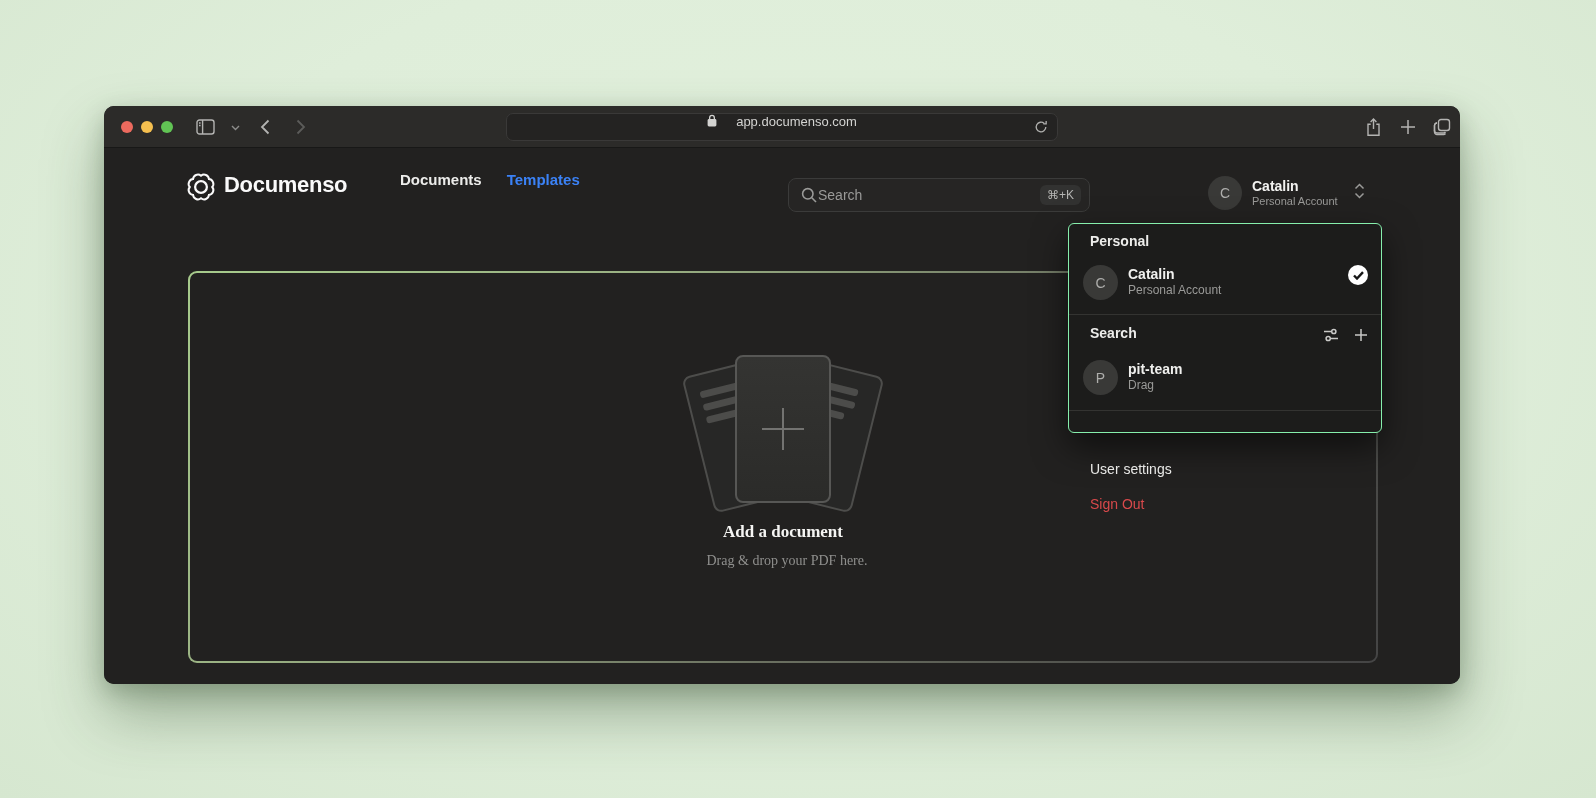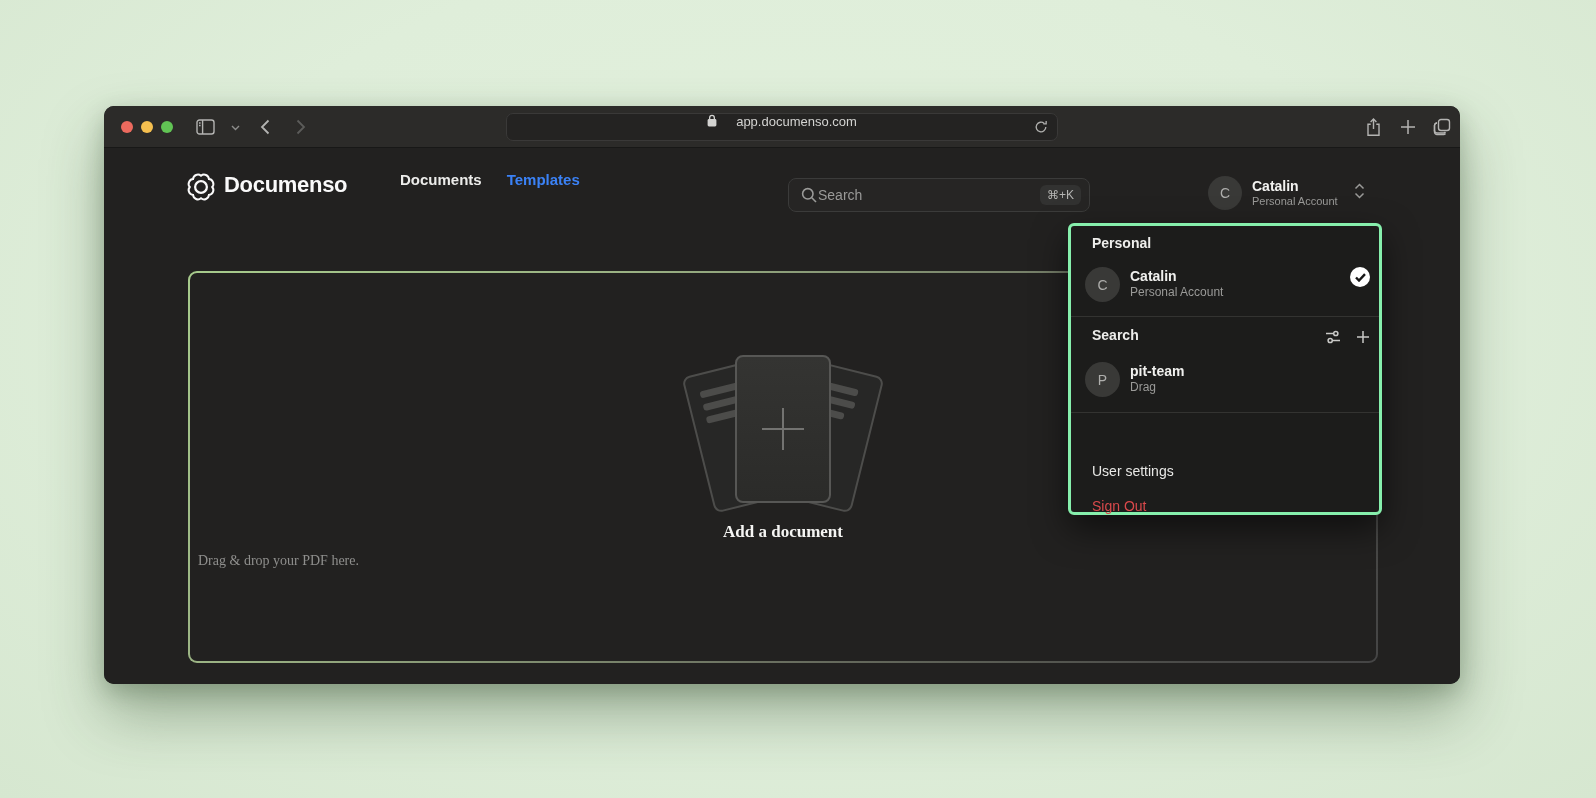--- a/index.html
+++ b/index.html
@@ -90,25 +90,25 @@
   .card-left{left:14px; top:9px; transform:rotate(-14deg);}
   .card-right{left:90px; top:9px; transform:rotate(14deg);}
   .card-center{
     left:52px; top:0; width:96px; height:148px; z-index:2;
     background:linear-gradient(#34343“2”0,#2b2b29);
     background:linear-gradient(#343432,#2b2b29);
     border-color:#575755;
     display:flex; align-items:center; justify-content:center; color:#737371;
   }
   .dz-title{position:absolute; left:0; right:0; top:249px; text-align:center; font-size:17px; font-weight:700; color:#f5f5f3;}
-  .dz-sub{position:absolute; left:0; right:0; top:280px; font-size:14px; color:#8f8f8d;padding-left:8px;}
+  .dz-sub{position:absolute; left:0; right:0; top:280px; text-align:center; font-size:14px; color:#8f8f8d;padding-left:8px;}
   
   .menu{
-    position:absolute; left:964px; top:74px; width:314px; height:292px;
-    background:var(--dropdown-bg); border:3px solid #86efac; border-radius:6px;
+    position:absolute; left:964px; top:74px; width:314px; height:210px;
+    background:var(--dropdown-bg); border:1px solid #86efac; border-radius:6px;
     box-shadow:0 14px 34px rgba(0,0,0,.55); z-index:50;
   }
   .menu-label{position:absolute; left:21px; font-size:14px; font-weight:700; color:#ededeb;}
   .m-name{font-size:14px; font-weight:700; color:#f0f0ee; line-height:17px;}
   .m-sub{font-size:12px; color:#9a9a98; line-height:15px;}
   .m-row{position:absolute; left:0; right:0; height:50px; cursor:pointer;}
   .sep{position:absolute; left:0; right:0; height:1px; background:#33333:1;}
   .sep{background:#333331;}
   .check{
     position:absolute; left:279px; top:8px; width:20px; height:20px; border-radius:50%;

